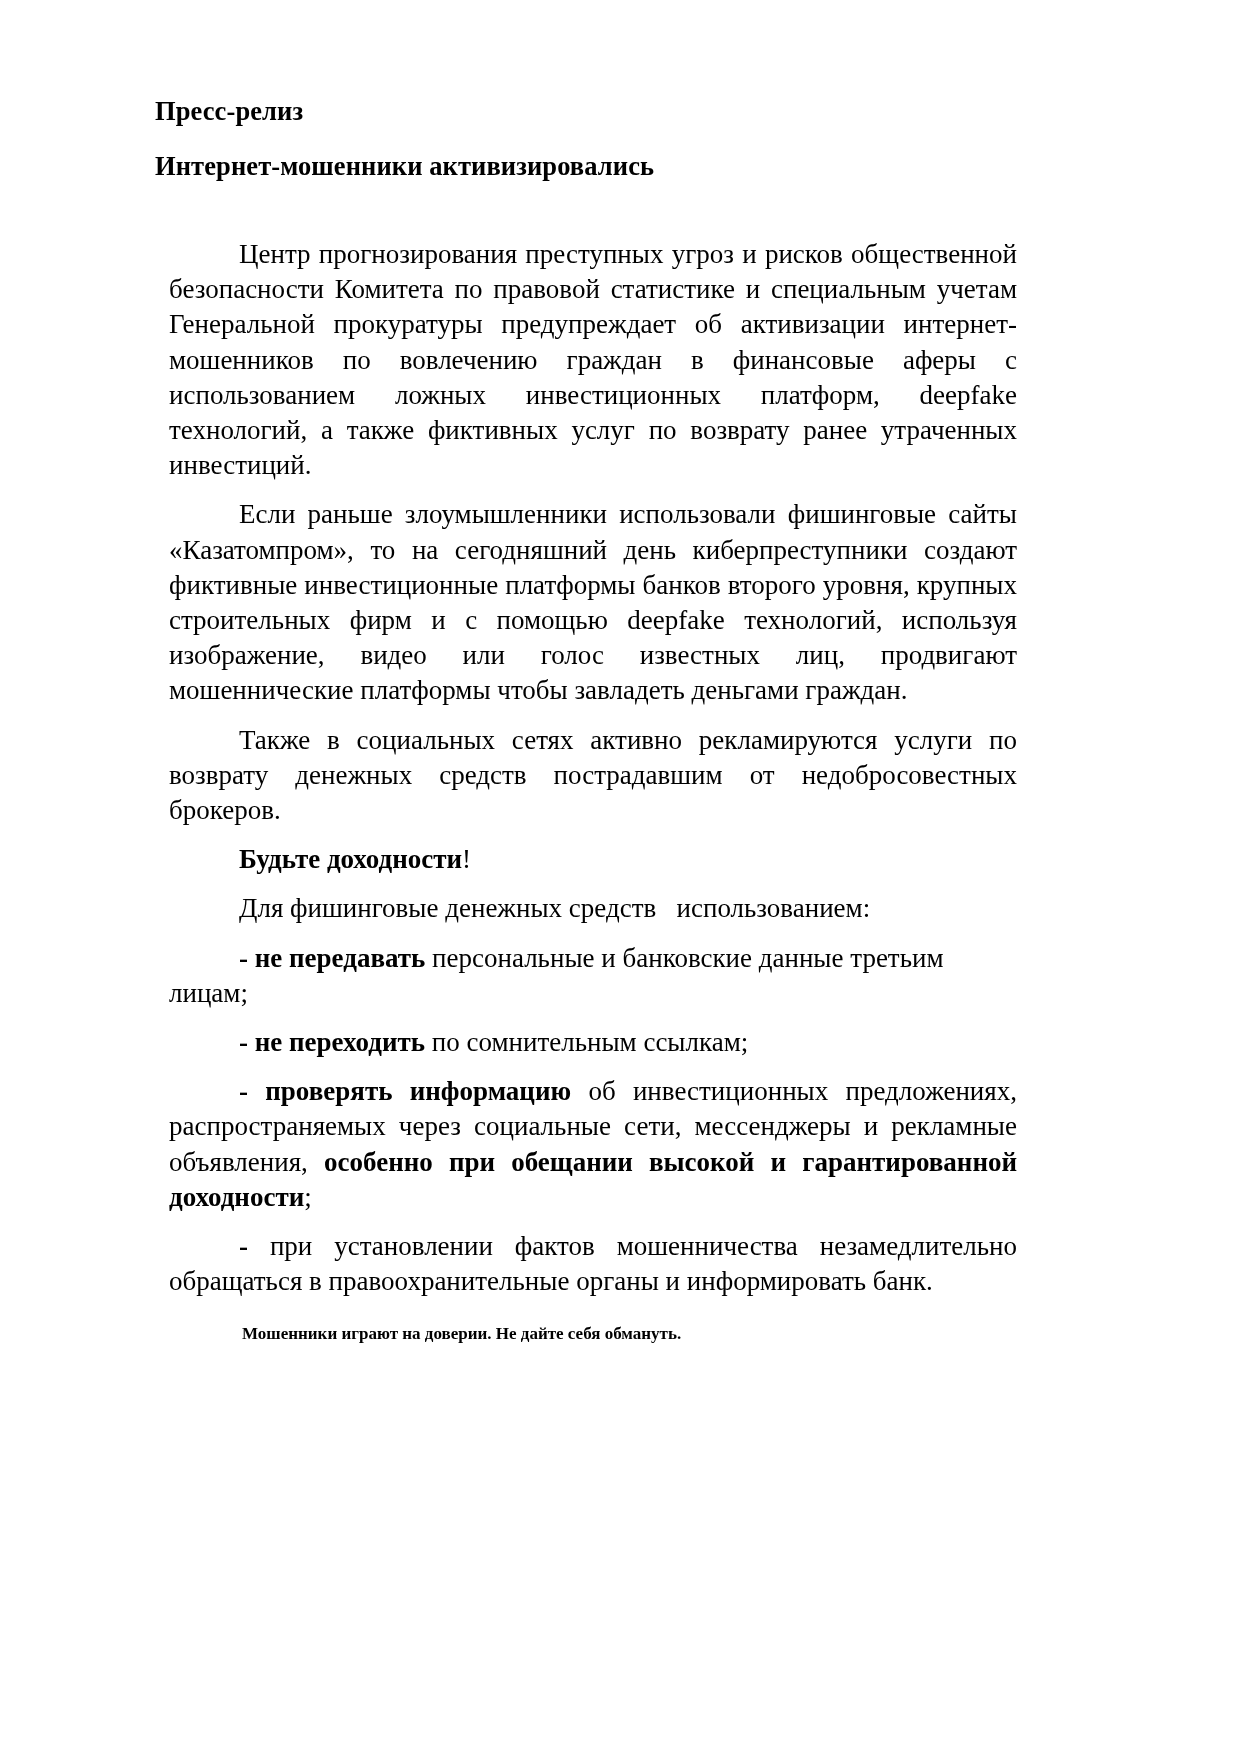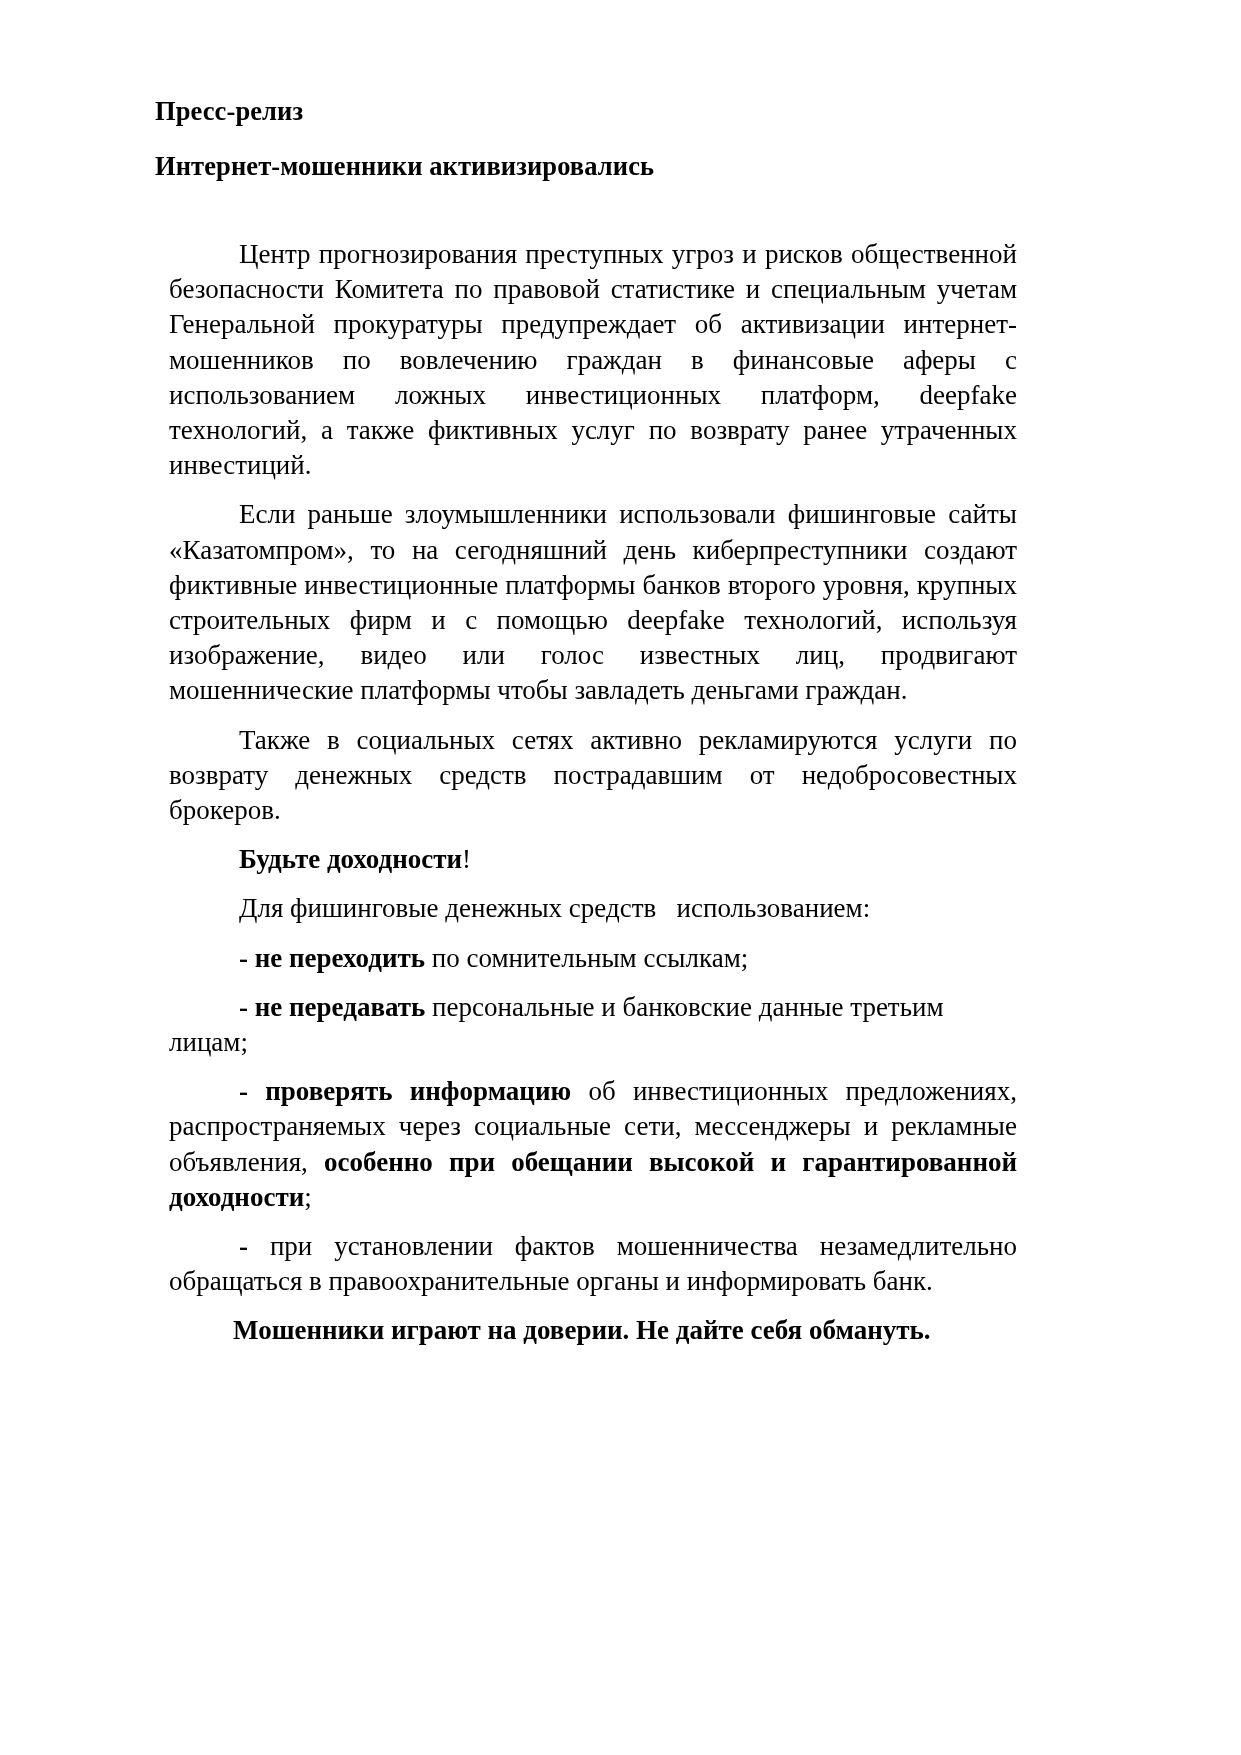--- a/index.html
+++ b/index.html
@@ -49,23 +49,23 @@
     text-indent: 70px;
     hyphens: none;
   }
   p.para.last-left { text-align: left; }
 
   b, .b { font-weight: bold; }
 
   .gap-wide { white-space: pre; }
 
   .closing {
-    font-size: 27px;
+    font-size: 17px;
     line-height: 35.2px;
-    margin: 8px;
+    margin: 17px;
     text-align: left;
     text-indent: 70px;
     font-weight: bold;
   }
 </style>
 </head>
 <body>
 
 <div class="page">
   <div class="doc-body">
@@ -80,23 +80,23 @@
 
     <p class="para">Если раньше злоумышленники использовали фишинговые сайты «Казатомпром», то на сегодняшний день киберпреступники создают фиктивные инвестиционные платформы банков второго уровня, крупных строительных фирм и с помощью deepfake технологий, используя изображение, видео или голос известных лиц, продвигают мошеннические платформы чтобы завладеть деньгами граждан.</p>
 
     <p class="para">Также в социальных сетях активно рекламируются услуги по возврату денежных средств пострадавшим от недобросовестных брокеров.</p>
 
 
     <p class="para last-left"><b>Будьте доходности</b><span>!</span></p>
 
     <p class="para last-left"><span>Для фишинговые денежных средств</span><span class="gap-wide">   </span><span>использованием:</span></p>
 
+    <p class="para last-left"><b>-</b><b> не передавать</b><span> персональные и банковские данные третьим лицам;</span></p>
+
     <p class="para last-left"><b>-</b><b> не переходить</b><span> по сомнительным ссылкам;</span></p>
-
-    <p class="para last-left"><b>-</b><b> не передавать</b><span> персональные и банковские данные третьим лицам;</span></p>
 
     <p class="para"><b>-</b><b>  проверять информацию</b><span> об инвестиционных предложениях, распространяемых через социальные сети, мессенджеры и рекламные объявления, </span><b>особенно при обещании высокой и гарантированной доходности</b><span>;</span></p>
 
     <p class="para"><b>-</b><span>  при установлении фактов мошенничества незамедлительно обращаться в правоохранительные органы и информировать банк.</span></p>
 
     <p class="closing">Мошенники играют на доверии. Не дайте себя обмануть.</p>
 
   </div>
 </div>
 

